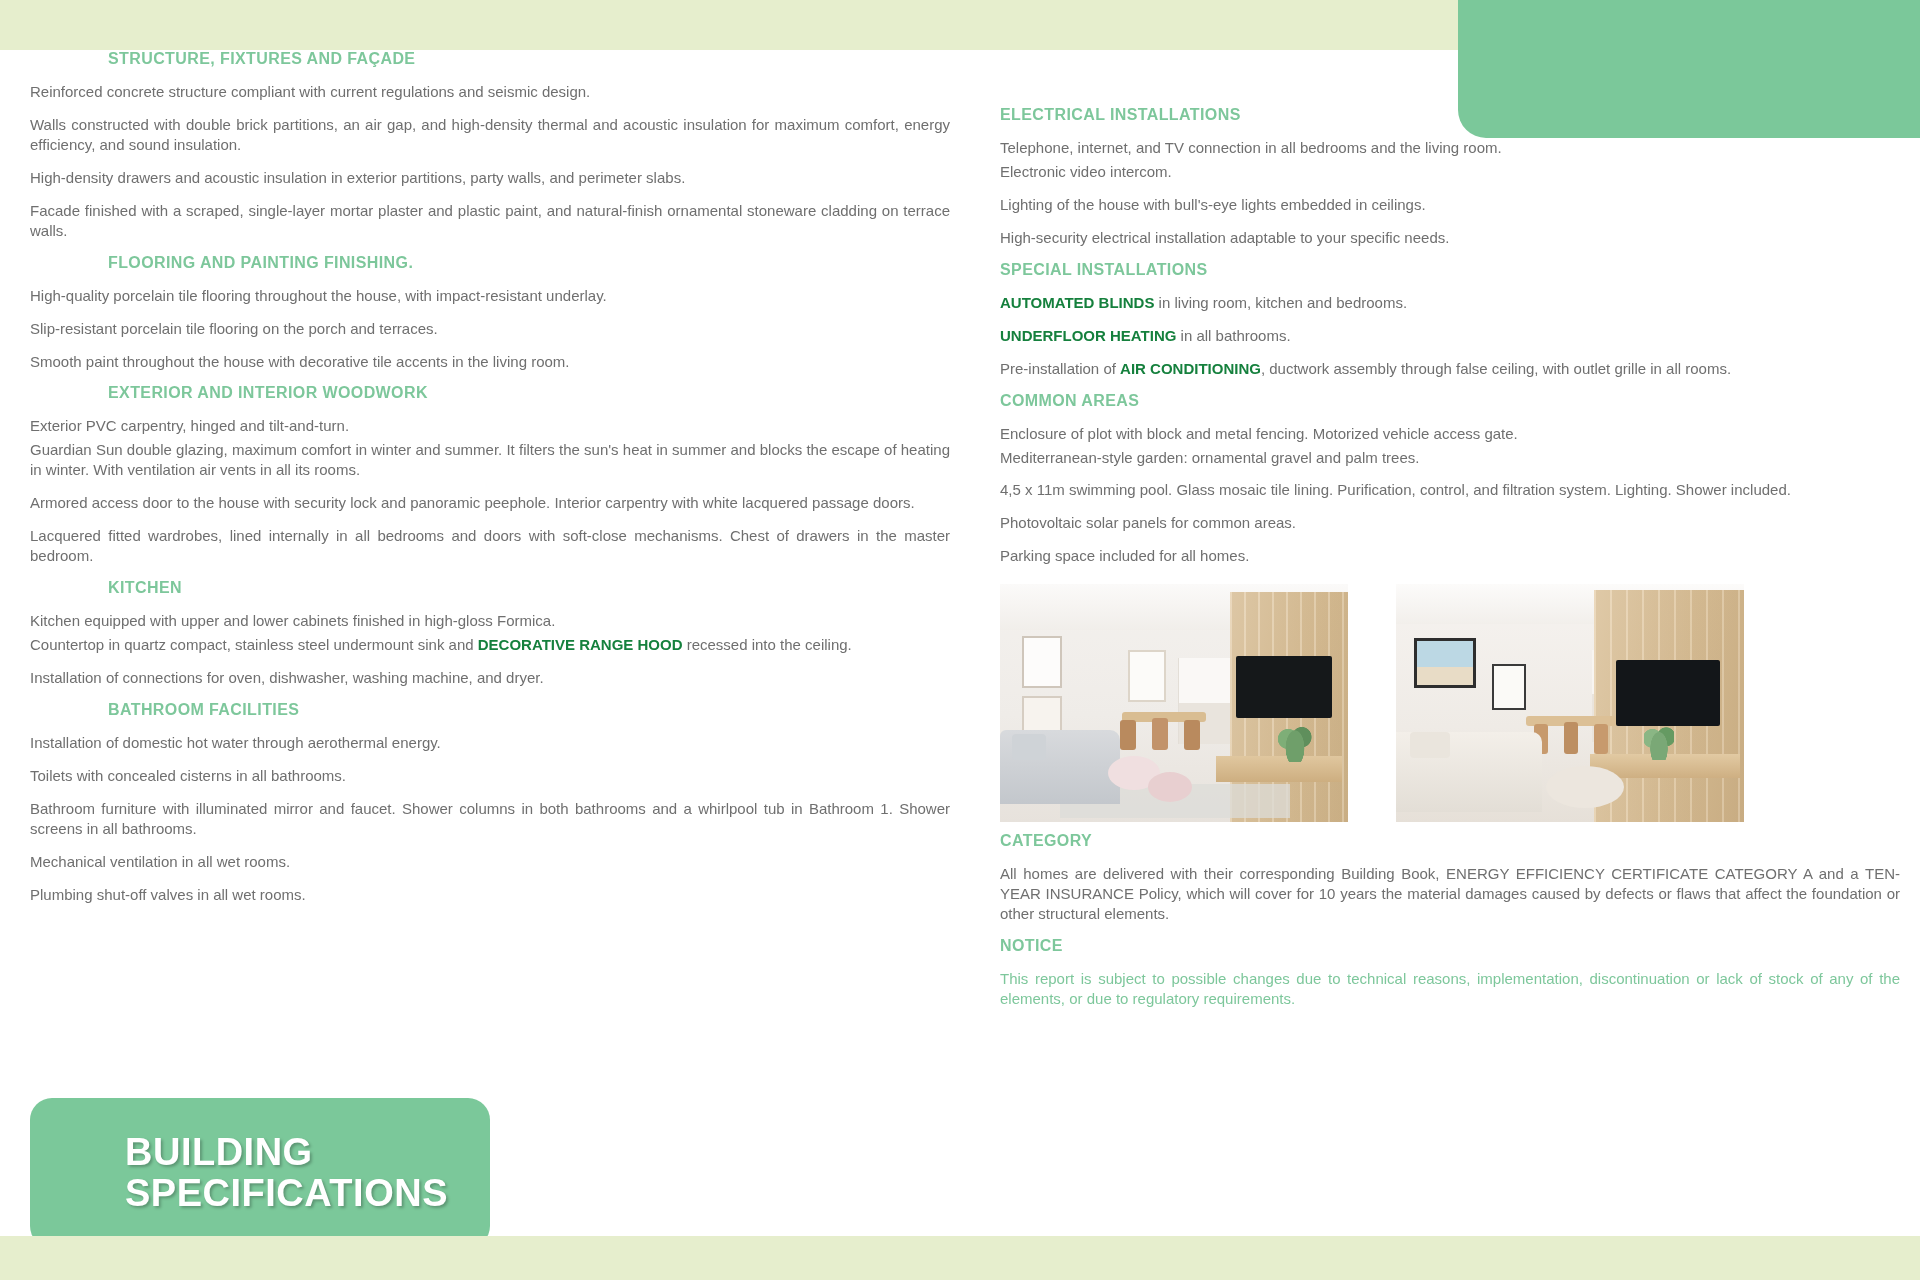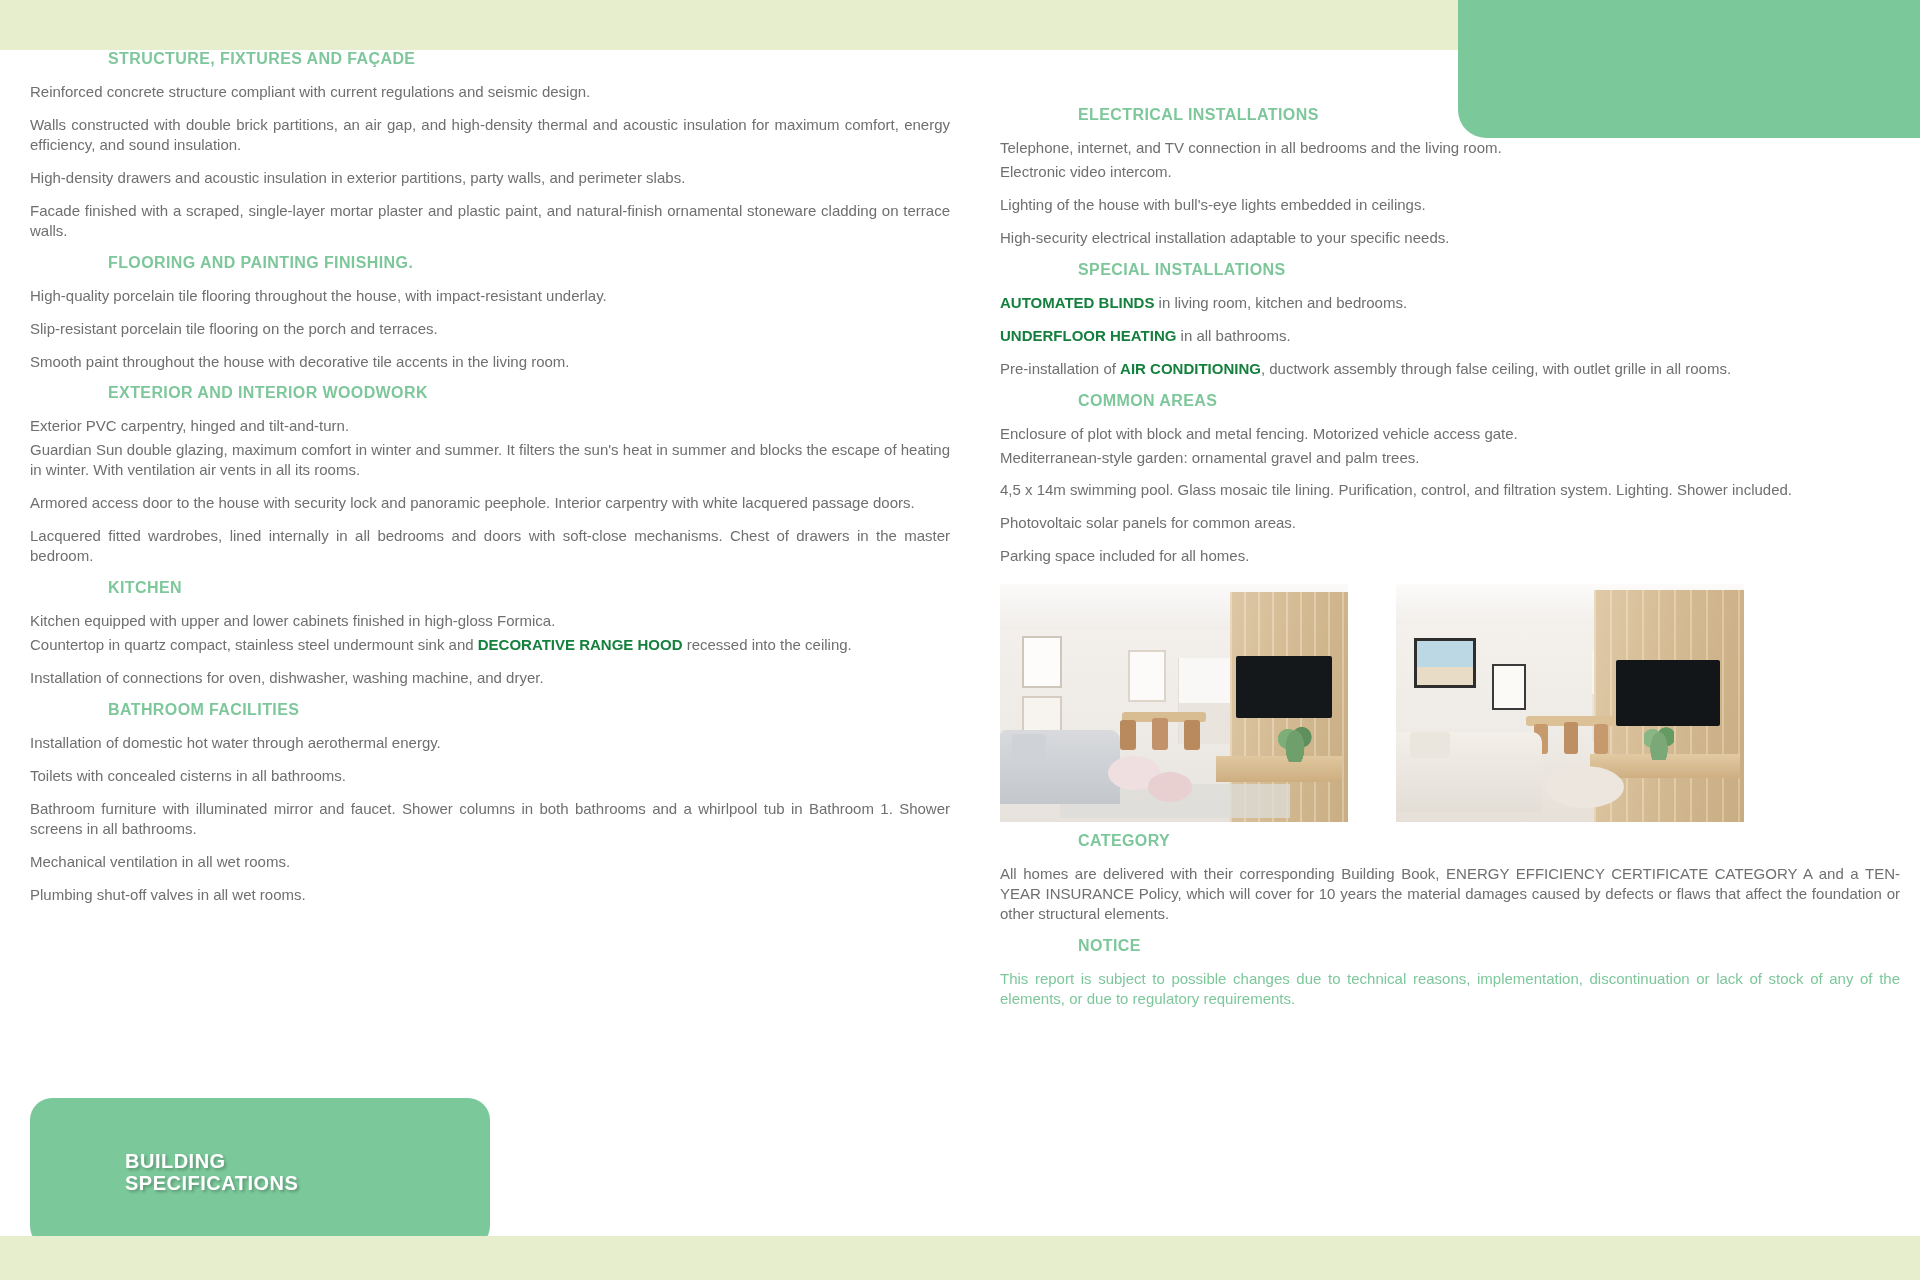--- a/index.html
+++ b/index.html
@@ -72,21 +72,20 @@
     font-size: 16px;
     font-weight: bold;
     letter-spacing: 0.4px;
     margin: 0 0 14px 0;
     padding: 0;
   }
   .col-left h2.section-title {
     margin-left: 78px;
   }
   .col-right h2.section-title {
-    margin-left: 78px;
   }
   .para {
     color: #6f6f6f;
     font-size: 15px;
     line-height: 1.33;
     margin: 0 0 13px 0;
     text-align: justify;
   }
   .para b, .para strong {
     color: #15803d;
@@ -263,21 +262,21 @@
     height: 150px;
     background: #7bc89a;
     border-radius: 22px;
     display: flex;
     align-items: center;
     justify-content: center;
     flex-direction: column;
   }
   .badge-line {
     color: #ffffff;
-    font-size: 20px;
+    font-size: 38px;
     font-weight: bold;
     letter-spacing: 0.5px;
     text-shadow: 2px 2px 3px rgba(0,0,0,0.25);
     line-height: 1.08;
     text-align: left;
     width: 270px;
   }
   .notice-text {
     color: #7dc79b;
     font-size: 15px;
@@ -339,21 +338,21 @@
       <p class="para">High-security electrical installation adaptable to your specific needs.</p>
 
       <h2 class="section-title">SPECIAL INSTALLATIONS</h2>
       <p class="para"><b>AUTOMATED BLINDS</b> in living room, kitchen and bedrooms.</p>
       <p class="para"><b>UNDERFLOOR HEATING</b> in all bathrooms.</p>
       <p class="para">Pre-installation of <b>AIR CONDITIONING</b>, ductwork assembly through false ceiling, with outlet grille in all rooms.</p>
 
       <h2 class="section-title">COMMON AREAS</h2>
       <p class="para tight">Enclosure of plot with block and metal fencing. Motorized vehicle access gate.</p>
       <p class="para">Mediterranean-style garden: ornamental gravel and palm trees.</p>
-      <p class="para">4,5 x 14m swimming pool. Glass mosaic tile lining. Purification, control, and filtration system. Lighting. Shower included.</p>
+      <p class="para">4,5 x 11m swimming pool. Glass mosaic tile lining. Purification, control, and filtration system. Lighting. Shower included.</p>
       <p class="para">Photovoltaic solar panels for common areas.</p>
       <p class="para">Parking space included for all homes.</p>
 
       <div class="images">
         <div class="photo">
           <div class="p1-floor"></div>
           <div class="p1-wall"></div>
           <div class="p1-ceiling"></div>
           <div class="p1-kitchen"></div>
           <div class="p1-woodwall"></div>

